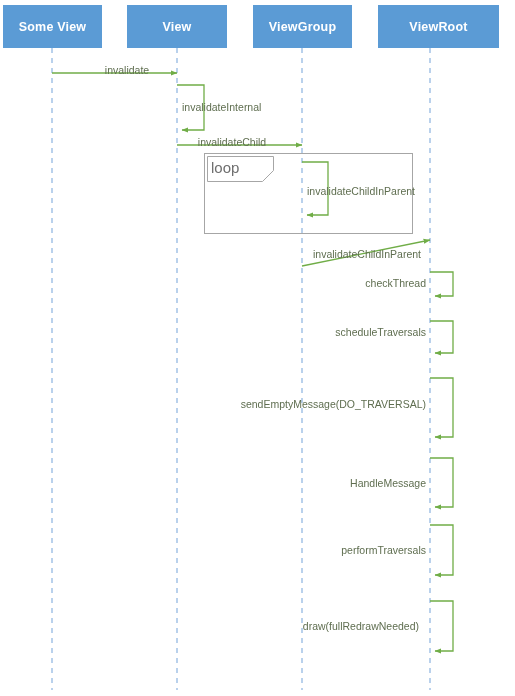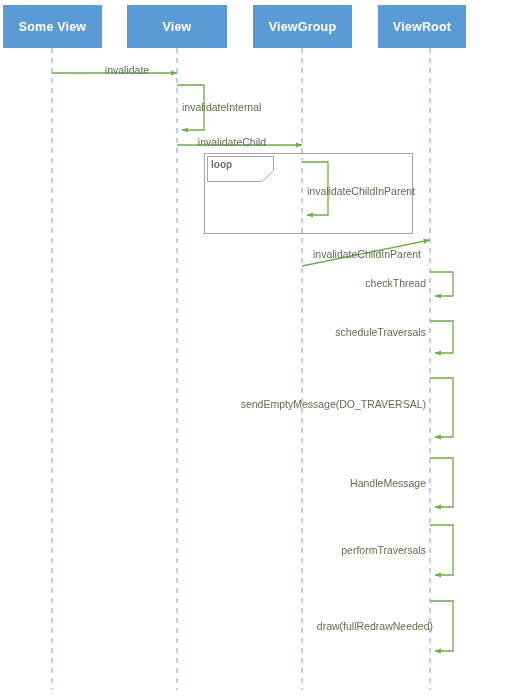--- a/index.html
+++ b/index.html
@@ -9,22 +9,22 @@
   #diagram{position:absolute;left:0;top:0;width:515px;height:696px;}
 
   .actor-box{position:absolute;background:#5b9bd5;display:flex;
              align-items:center;justify-content:center;}
   .actor-label{color:#ffffff;font-size:12.5px;font-weight:bold;
                letter-spacing:.2px;white-space:nowrap;}
 
   .msg-label{position:absolute;font-size:10.5px;color:#5f6e50;
              white-space:nowrap;line-height:12px;}
   .msg-label.center{transform:translateX(-50%);}
-  .frame-label{position:absolute;font-size:10px;color:#6e6e6e;
-               white-space:nowrap;font-weight:bold;}
+  .frame-label{position:absolute;font-size:15px;color:#6e6e6e;
+               white-space:nowrap;}
   svg{position:absolute;left:0;top:0;overflow:visible;}
 </style>
 </head>
 <body>
 
 <div id="diagram">
   <svg id="layer-lines" width="515" height="696">
     <defs>
       <marker id="arrowhead" markerWidth="7" markerHeight="7" refX="6.4" refY="3" orient="auto" markerUnits="userSpaceOnUse">
         <path d="M0,0.35 L6.8,3 L0,5.65 z" fill="#70ad47"></path>
@@ -57,31 +57,31 @@
   <div id="layer-actors">
       <div class="actor-box" style="left: 3px; top: 5px; width: 99px; height: 43px; background: rgb(91, 155, 213); text-align: center;">
         <span class="actor-label" style="color: rgb(255, 255, 255);">Some View</span>
       </div>
       <div class="actor-box" style="left: 127px; top: 5px; width: 100px; height: 43px; background: rgb(91, 155, 213); justify-content: center;">
         <span class="actor-label" style="color: rgb(255, 255, 255);">View</span>
       </div>
       <div class="actor-box" style="left: 253px; top: 5px; width: 99px; height: 43px; background: rgb(91, 155, 213);">
         <span class="actor-label" style="color: rgb(255, 255, 255);">ViewGroup</span>
       </div>
-      <div class="actor-box" style="left: 378px; top: 5px; width: 88px; height: 43px; background: rgb(91, 155, 213);">
+      <div class="actor-box" style="left: 378px; top: 5px; width: 121px; height: 43px; background: rgb(91, 155, 213);">
         <span class="actor-label" style="color: rgb(255, 255, 255);">ViewRoot</span>
       </div>
     </div>
   <div id="layer-labels">
       <div class="frame-label" style="left: 211px; top: 159px; color: rgb(110, 110, 110);">loop</div>
       <div class="msg-label center" style="color: rgb(95, 110, 80); top: 64px; left: 115px; margin-left: 12px;">invalidate</div>
       <div class="msg-label" style="color: rgb(95, 110, 80); left: 182px; top: 101px;">invalidateInternal</div>
       <div class="msg-label center" style="color: rgb(95, 110, 80); top: 136px; left: 232px;">invalidateChild</div>
       <div class="msg-label" style="color: rgb(95, 110, 80); left: 307px; top: 185px;">invalidateChildInParent</div>
       <div class="msg-label" style="color: rgb(95, 110, 80); left: 313px; top: 248px;">invalidateChildInParent</div>
       <div class="msg-label" style="color: rgb(95, 110, 80); right: 89px; top: 277px;">checkThread</div>
       <div class="msg-label" style="color: rgb(95, 110, 80); right: 89px; top: 326px;">scheduleTraversals</div>
       <div class="msg-label" style="color: rgb(95, 110, 80); right: 89px; top: 398px;">sendEmptyMessage(DO_TRAVERSAL)</div>
       <div class="msg-label" style="color: rgb(95, 110, 80); right: 89px; top: 477px; text-align: right;">HandleMessage</div>
       <div class="msg-label" style="color: rgb(95, 110, 80); right: 89px; top: 544px;">performTraversals</div>
-      <div class="msg-label" style="color: rgb(95, 110, 80); right: 82px; top: 620px;">draw(fullRedrawNeeded)</div>
+      <div class="msg-label" style="color: rgb(95, 110, 80); right: 96px; top: 620px;">draw(fullRedrawNeeded)</div>
     </div>
 </div>
 
 </body></html>

